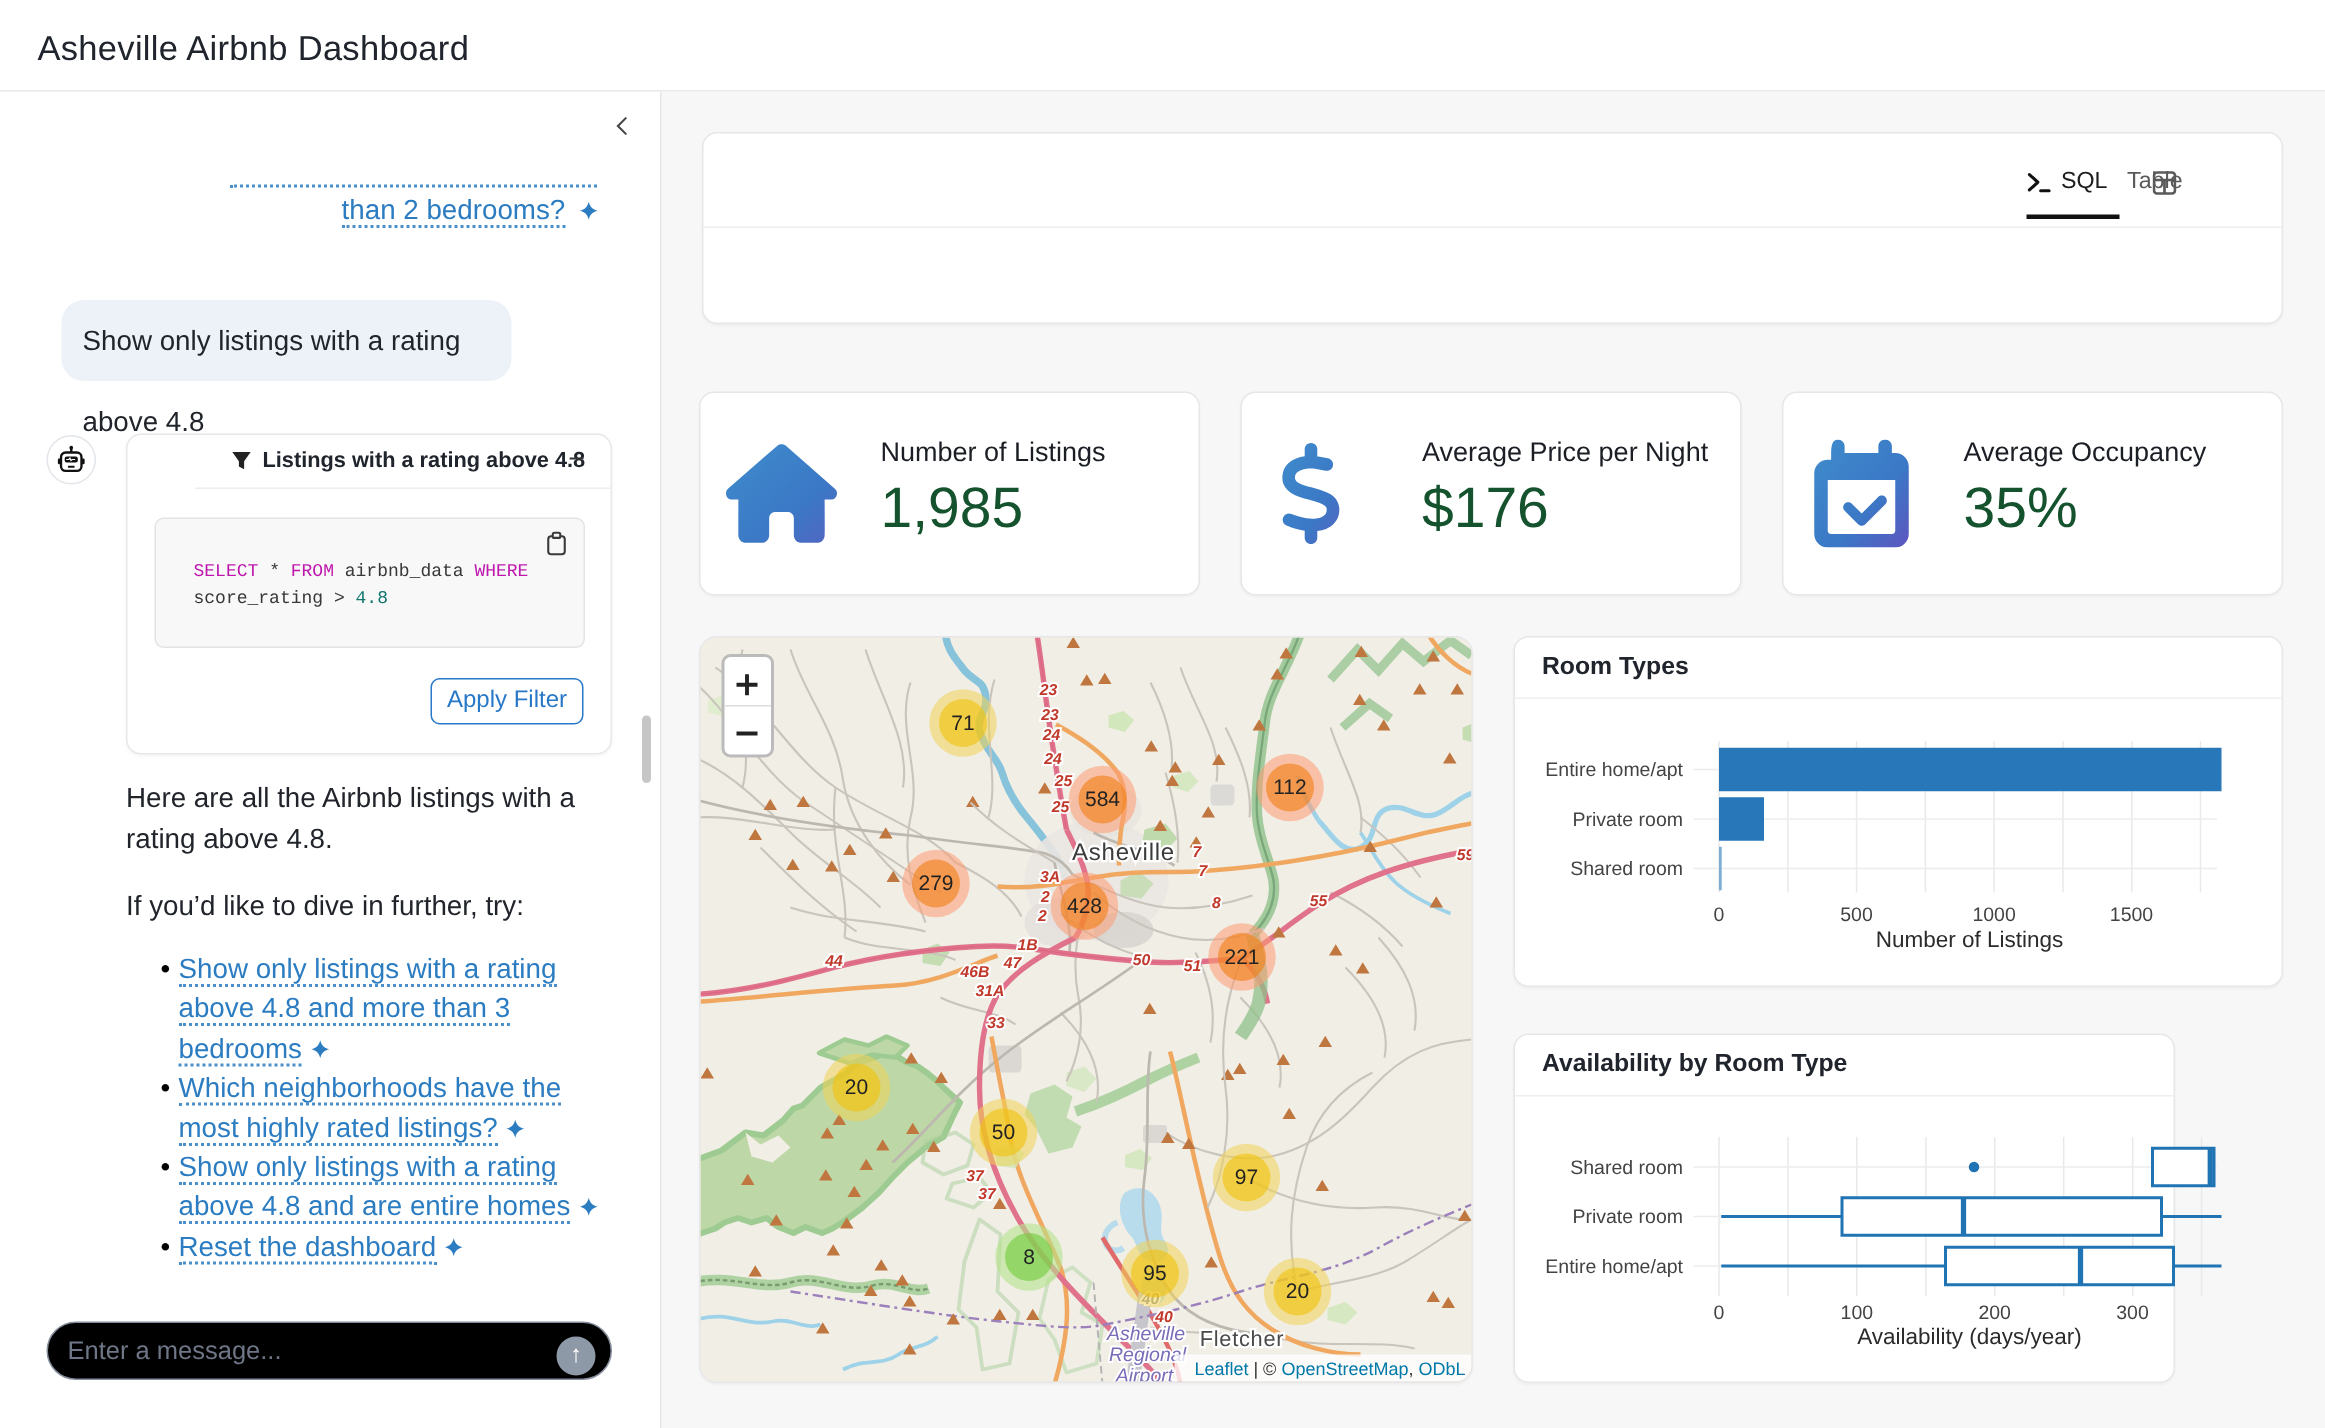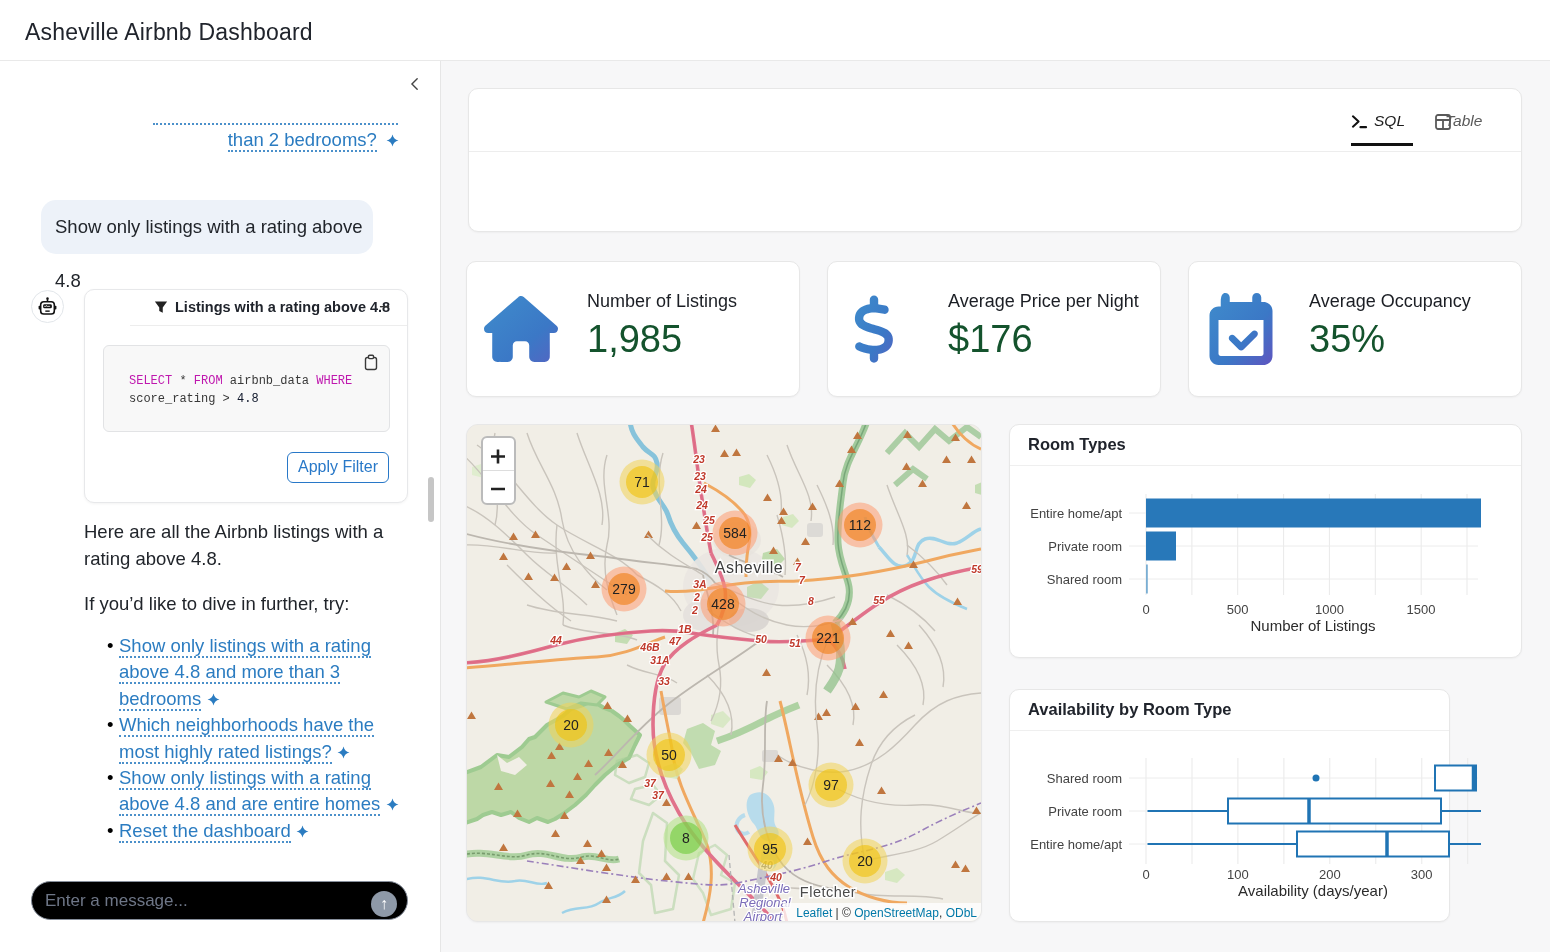--- a/index.html
+++ b/index.html
@@ -5,43 +5,43 @@
 * { margin:0; padding:0; box-sizing:border-box; }
 html,body { width:1550px; height:952px; overflow:hidden; font-family:"Liberation Sans", sans-serif; background:#f7f7f8; }
 #header { position:absolute; left:0; top:0; width:1550px; height:61px; background:#fff; border-bottom:1px solid #e9e9e9; z-index:5; }
 #header h1 { font-size:23px; font-weight:400; color:#20242c; line-height:65px; padding-left:25px; letter-spacing:0.2px; }
 #sidebar { position:absolute; left:0; top:61px; width:441px; height:891px; background:#fff; border-right:1px solid #e6e6e6; z-index:4; }
 .chev { position:absolute; right:18px; top:16px; width:14px; height:14px; }
 
 .linkfrag { position:absolute; left:153px; top:62px; width:246px;text-align:right; }
 .linkblue { color:#2b7cc1; }
 a.dot { color:#2b7cc1; text-decoration:none; border-bottom:2px dotted rgba(43,124,193,0.85); }
-.bubble { position:absolute; left:41px; top:139px; width:332px; height:54px; background:#edf2f9; border-radius:15px; font-size:18.5px; color:#21252b; line-height:54px; padding-left:14px; }
+.bubble { position:absolute; left:41px; top:139px; width:300px; height:54px; background:#edf2f9; border-radius:15px; font-size:18.5px; color:#21252b; line-height:54px; padding-left:14px; }
 .avatar { position:absolute; left:31px; top:229px; width:33px; height:33px; border-radius:50%; border:1px solid #e2e6ea; background:#fff; }
 .fcard { position:absolute; left:84px; top:228px; width:324px; height:214px; background:#fff; border:1px solid #e7e8ea; border-radius:10px; box-shadow:0 1px 3px rgba(0,0,0,0.05);padding-left:45px; }
 .fhead { height:36px; border-bottom:1px solid #ededed; position:relative; }
 .fhead .ftitle { position:absolute; left:45px; top:9px; font-size:14.5px; font-weight:600; color:#20242c; }
 .fhead .minus { position:absolute; right:17px; top:6px; font-size:19px; color:#333; font-weight:400; }
 .codeblock { position:absolute; left:18px; top:55px; width:287px; height:87px; background:#f8f8f8; border:1px solid #e2e3e5; border-radius:6px; }
 .codeblock pre { font-family:"Liberation Mono", monospace; font-size:12px; line-height:18.3px; color:#383838; padding:26px 0 0 25px; white-space:pre-wrap; }
-.kw { color:#bf17ae; } .num { color:#0f172a; }
+.kw { color:#bf17ae; } .num { color:#0f766e; }
 .applybtn { position:absolute; right:18px; bottom:19px; width:102px; height:31px; border:1.5px solid #2878c8; border-radius:6px; color:#2878c8; font-size:16px; font-weight:500; text-align:center; line-height:28px; background:#fff; }
 .para { position:absolute; left:84px; width:310px; font-size:18.5px; line-height:26.5px; color:#21252b; }
 ul.sugg { position:absolute; left:84px; top:572px; width:327px; font-size:18.5px; line-height:26.4px; list-style:none; }
 ul.sugg li { position:relative; padding-left:35px; }
 ul.sugg li:before { content:"•"; position:absolute; left:23px; color:#000; }
 .starsvg { display:inline-block; vertical-align:-1px; margin-left:4px; }
 .inputbar { position:absolute; left:31px; top:820px; width:377px; height:39px; border:1.5px solid #878f9c; border-radius:20px; background:#000000; }
 .inputbar .ph { position:absolute; left:13px; top:9px; font-size:17px; color:#6e7687; }
 .sendbtn { position:absolute; right:10px; top:9px; width:26px; height:26px; border-radius:50%; background:#8e99a8; color:#fff; text-align:center; line-height:26px; font-size:16px; }
 .sbthumb { position:absolute; right:6px; top:416px; width:6px; height:45px; background:#c6c6c6; border-radius:3px; }
 
 #main { position:absolute; left:441px; top:61px; width:1109px; height:891px; background:#f7f7f8; }
 .card { position:absolute; background:#fff; border:1px solid #e7e7e7; border-radius:10px; box-shadow:0 1px 2px rgba(0,0,0,0.04); }
-#sqlcard { left:27px; top:27px; width:1054px; height:144px;font-style:italic; }
+#sqlcard { left:27px; top:27px; width:1054px; height:128px; }
 .tabrow { position:absolute; left:0; top:0; width:100%; height:63px; border-bottom:1px solid #ededed; }
 .tab { position:absolute; top:23px; font-size:15.5px; color:#1d1d1d; }
 .tab.inactive { color:#5a5a5a; }
 .tabu { position:absolute; left:882px; top:54px; width:62px; height:3px; background:#111; }
 .codebar { position:absolute; left:18px; top:84px; width:1018px; height:43px; background:#f6f6f6; border:1px solid #e3e3e3; border-radius:4px; }
 .codebar pre { font-family:"Liberation Mono", monospace; font-size:15px; color:#333; padding:13px 0 0 12px; }
 .expcirc { position:absolute; right:-12px; bottom:-12px; width:36px; height:36px; background:#fff; border-radius:50%; box-shadow:0 1px 4px rgba(0,0,0,0.12); }
 .stat { height:136px; top:200px; width:334px; }
 .stat .icon { position:absolute; left:17px; top:31px; width:74px; height:72px; }
 .stat .label { position:absolute; left:120px; top:29px; font-size:18px; color:#1b1e24; }
@@ -127,21 +127,21 @@
     <div class="tabrow">
       <svg style="position:absolute;left:882px;top:25px;" width="17" height="15" viewBox="0 0 18 16">
           <path d="M2 2.5 8 8 2 13.5" fill="none" stroke="#111" stroke-width="2.2" stroke-linecap="round" stroke-linejoin="round"></path>
           <path d="M10 14h6" stroke="#111" stroke-width="2.2" stroke-linecap="round"></path>
         </svg>
       <span class="tab" style="left:905px;">SQL</span>
       <svg style="position:absolute;left:966px;top:25px;" width="16" height="16" viewBox="0 0 16 16">
           <rect x="1" y="1" width="14" height="14" rx="2" fill="none" stroke="#5a5a5a" stroke-width="1.8"></rect>
           <path d="M1 6h14M8 6v9" stroke="#5a5a5a" stroke-width="1.8"></path>
         </svg>
-      <span class="tab inactive" style="left:976px;">Table</span>
+      <span class="tab inactive" style="left:949px;">Table</span>
       <div class="tabu"></div>
     </div>
   </div>
 
   <div class="card stat" style="left:25px;">
     <svg class="icon" viewBox="0 0 576 512">
         <defs>
           <linearGradient id="bg1" x1="0" y1="0" x2="1" y2="1">
             <stop offset="0" stop-color="#3f8ccc"></stop>
             <stop offset="0.65" stop-color="#3b78c6"></stop>

